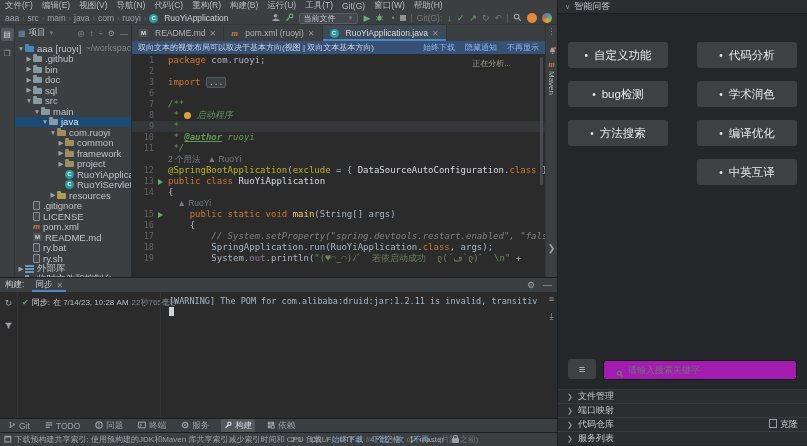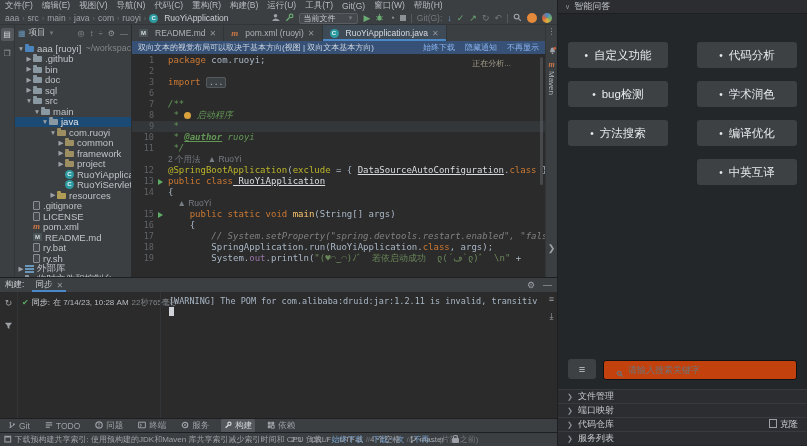--- a/index.html
+++ b/index.html
@@ -72,21 +72,21 @@
   #banner .blink{color:#8db4ef;}
   #code{position:absolute;left:0;top:29px;right:0;bottom:0;font-family:"DejaVu Sans Mono",monospace;
         font-size:9px;line-height:11px;padding-top:1px;}
   .crow{display:flex;height:11px;}
   .crow.cur{background:#34373a;}
   .gut{width:36px;flex:none;display:flex;align-items:center;}
   .gut .num{width:22px;text-align:right;color:#606366;font-size:8.5px;}
   .gut .runslot{width:12px;display:flex;justify-content:center;align-items:center;}
   .runtri{width:0;height:0;border-left:5px solid #5fad65;border-top:3px solid transparent;border-bottom:3px solid transparent;}
   .ctext{white-space:pre;color:#a9b7c6;}
-  .tk-kw{color:#cc7832;} .tk-d{color:#a9b7c6;} .tk-cls{color:#d8dce1;text-decoration:underline;}
+  .tk-kw{color:#cc7832;} .tk-d{color:#a9b7c6;} .tk-cls{color:#d8dce1;}
   .tk-ann{color:#bbb529;} .tk-str{color:#6a8759;} .tk-cmt{color:#808080;font-style:italic;}
   .tk-doc{color:#629755;font-style:italic;} .tk-doci{color:#629755;font-style:italic;}
   .tk-doctag{color:#629755;font-weight:bold;text-decoration:underline;font-style:italic;}
   .tk-meth{color:#ffc66d;} .tk-fld{color:#9876aa;}
   .tk-fold{background:#3b4042;border:1px solid #55595d;color:#a9b7c6;border-radius:2px;padding:0 2px;font-size:8px;}
   .tk-bulb{display:inline-block;width:7px;height:7px;background:#d9a23c;border-radius:50%;vertical-align:-1px;}
   .inlay{color:#787d84;font-size:8.5px;font-family:"Liberation Sans",sans-serif;}
   #analyzing{position:absolute;right:34px;top:33px;font-size:8px;color:#a89f8d;}
   #scrollthumb{position:absolute;right:2px;top:32px;width:3px;height:128px;background:#5a5e62;border-radius:2px;opacity:.6;}
 
@@ -141,21 +141,21 @@
   #abuttons{position:absolute;left:10px;right:10px;top:42px;display:grid;
             grid-template-columns:100px 100px;justify-content:space-between;row-gap:13px;}
   .abtn{height:26px;background:#3d4144;border-radius:3px;display:flex;align-items:center;justify-content:center;
         gap:6px;color:#e8eaed;font-size:11.5px;}
   .abtn .dot{font-size:10px;}
   .aempty{visibility:hidden;}
   #asearchrow{position:absolute;left:10px;right:10px;top:358px;height:22px;display:flex;gap:7px;align-items:center;}
   #aham{width:28px;height:20px;background:#3d4144;border-radius:3px;color:#c9cdd1;font-size:11px;
         display:flex;align-items:center;justify-content:center;}
   #asearchwrap{position:relative;flex:1;height:20px;}
-  #asearch{width:100%;height:100%;background:#c2410c;border:1px solid #101112;border-radius:3px;
+  #asearch{width:100%;height:100%;background:#a21caf;border:1px solid #101112;border-radius:3px;
            color:#d0d4d8;font-size:9px;padding:0 6px 0 24px;outline:none;font-family:"Liberation Sans",sans-serif;}
   #asearch::placeholder{color:#6f7478;}
   #asearchwrap .mag{position:absolute;left:13px;top:5px;}
   #asections{position:absolute;left:0;right:0;bottom:1px;}
   .sec{height:14px;display:flex;align-items:center;gap:5px;padding:0 9px;font-size:9px;color:#c5c9cd;
        border-top:1px solid #383b3e;background:#2b2d30;}
   .sec .schev{font-size:7px;color:#8b9096;}
   .sec .action{margin-left:auto;display:flex;align-items:center;gap:3px;color:#c5c9cd;}
   .copyic{width:6px;height:7px;border:1px solid #9da1a7;position:relative;display:inline-block;}
   .copyic::before{content:'';position:absolute;left:-3px;top:-3px;width:6px;height:7px;border:1px solid #9da1a7;background:#2b2d30;}

